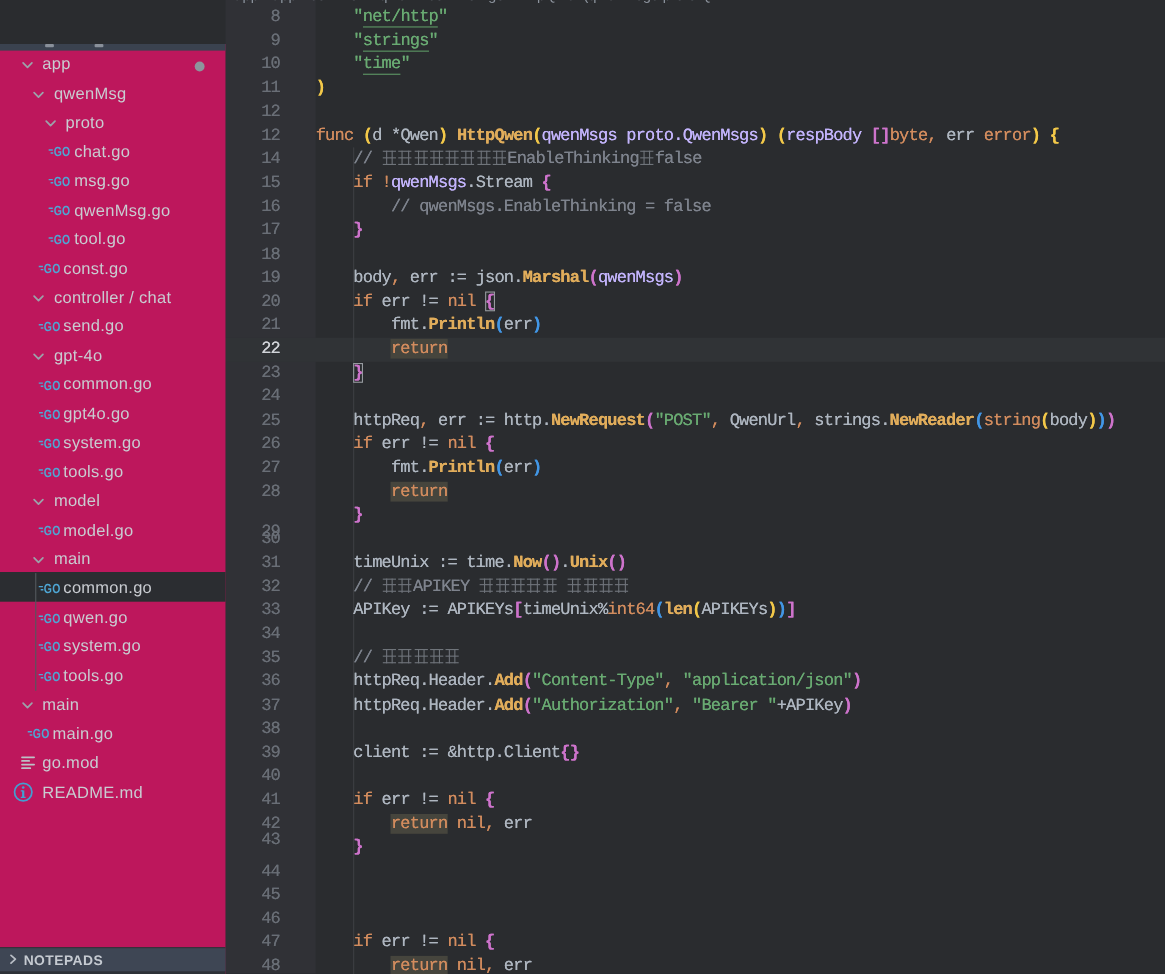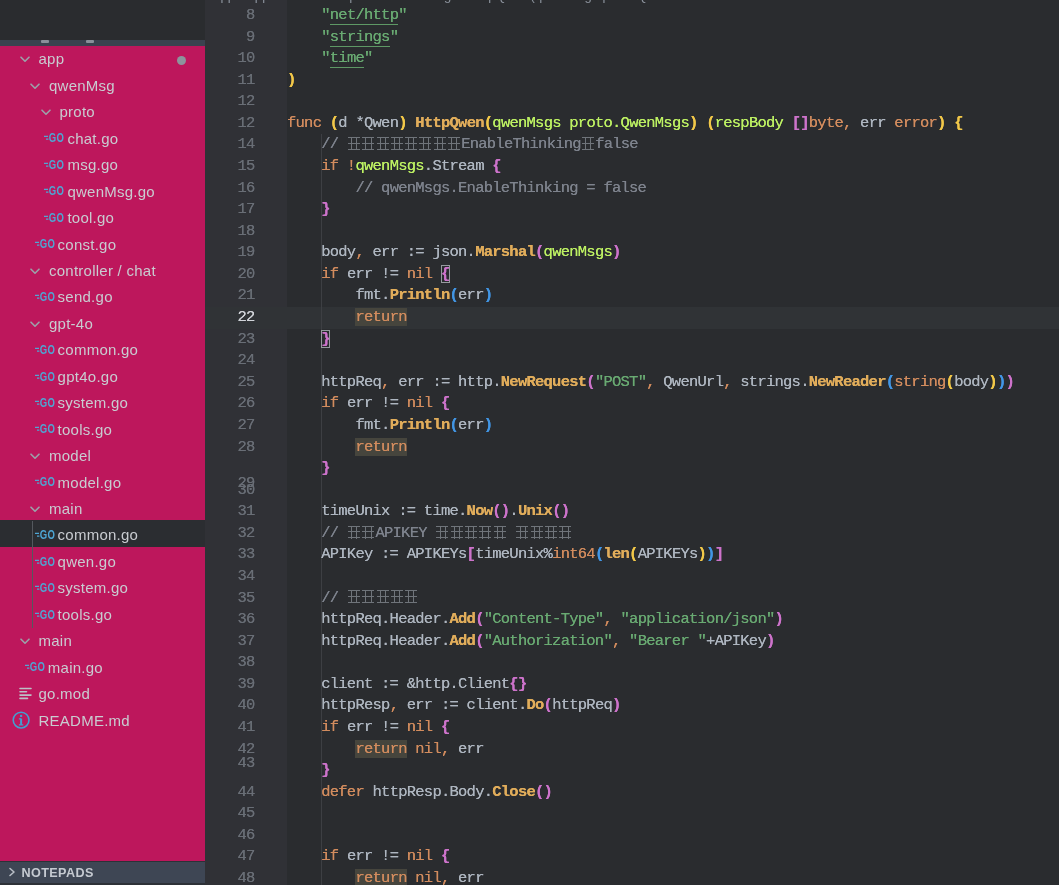--- a/index.html
+++ b/index.html
@@ -15,21 +15,21 @@
   letter-spacing:.2px; color:#8D949E; white-space:pre; }
 .num { position:absolute; left:0; width:49.5px; text-align:right; color:#6A6F77; text-shadow:0 0 .45px currentColor;
   height:21.57px; line-height:21.57px; }
 .num.cur { color:#D2D5DA; }
 .L { position:absolute; left:82px; white-space:pre; height:21.57px; line-height:21.57px; color:#AFB7C1; text-shadow:0 0 .45px currentColor; }
 .k { color:#D38D5F; }
 .s { color:#6AAB73; }
 .u { border-bottom:1px solid #5F9966;margin-top:40px; }
 .c { color:#7F848E; }
 .f { color:#E2AE5C; font-weight:bold; }
-.p { color:#bef264; }
+.p { color:#c4b5fd; }
 .b1 { color:#F3C94A; font-weight:bold; }
 .b2 { color:#CE74CC; font-weight:bold; }
 .b3 { color:#4397E6; font-weight:bold; }
 .hl { background:#47463E; }
 .mb { outline:1px solid #979BA0; outline-offset:-1px; }
 .cj { display:inline-block; width:12.0px; height:13px; margin:0 1.15px; vertical-align:-1.8px;
   background:
    linear-gradient(#82878F,#82878F) 0 0/100% 1.35px,
    linear-gradient(#82878F,#82878F) 0 46%/100% 1.35px,
    linear-gradient(#82878F,#82878F) 0 100%/100% 1.35px,
@@ -120,25 +120,23 @@
   <div class="L" style="top:414.93px">        fmt.<span class="f">Println</span><span class="b3">(</span>err<span class="b3">)</span></div>
   <div class="L" style="top:436.50px">        <span class="hl"><span class="k">return</span></span></div>
   <div class="L" style="top:458.07px">    <span class="b2">}</span></div>
   <div class="L" style="top:522.80px">    <span class="c">// </span><i class="cj"></i><i class="cj"></i><span class="c">APIKEY </span><i class="cj"></i><i class="cj"></i><i class="cj"></i><i class="cj"></i><i class="cj"></i><span class="c"> </span><i class="cj"></i><i class="cj"></i><i class="cj"></i><i class="cj"></i></div>
   <div class="L" style="top:501.22px">    timeUnix := time.<span class="f">Now</span><span class="b2">()</span>.<span class="f">Unix</span><span class="b2">()</span></div>
   <div class="L" style="top:544.38px">    APIKey := APIKEYs<span class="b2">[</span>timeUnix%<span class="k">int64</span><span class="b3">(</span><span class="f">len</span><span class="b1">(</span>APIKEYs<span class="b1">)</span><span class="b3">)</span><span class="b2">]</span></div>
   <div class="L" style="top:587.52px">    <span class="c">// </span><i class="cj"></i><i class="cj"></i><i class="cj"></i><i class="cj"></i><i class="cj"></i></div>
   <div class="L" style="top:609.10px">    httpReq.Header.<span class="f">Add</span><span class="b2">(</span><span class="s">"Content-Type"</span><span class="k">,</span> <span class="s">"application/json"</span><span class="b2">)</span></div>
   <div class="L" style="top:630.67px">    httpReq.Header.<span class="f">Add</span><span class="b2">(</span><span class="s">"Authorization"</span><span class="k">,</span> <span class="s">"Bearer "</span>+APIKey<span class="b2">)</span></div>
   <div class="L" style="top:673.82px">    client := &amp;http.Client<span class="b2">{}</span></div>
-  <div class="L" style="top:695.40px">    httpResp<span class="k">,</span> err := client.<span class="f">Do</span><span class="b2">(</span>httpReq<span class="b2">)</span></div>
   <div class="L" style="top:716.98px">    <span class="k">if</span> err != <span class="k">nil</span> <span class="b2">{</span></div>
   <div class="L" style="top:738.55px">        <span class="hl"><span class="k">return</span></span> <span class="k">nil,</span> err</div>
   <div class="L" style="top:760.12px">    <span class="b2">}</span></div>
-  <div class="L" style="top:781.70px">    <span class="k">defer</span> httpResp.Body.<span class="f">Close</span><span class="b2">()</span></div>
   <div class="L" style="top:846.42px">    <span class="k">if</span> err != <span class="k">nil</span> <span class="b2">{</span></div>
   <div class="L" style="top:868.00px">        <span class="hl"><span class="k">return</span></span> <span class="k">nil,</span> err</div>
 </div>
 <div id="side">
   <div id="sel"></div>
   <div id="sguide"></div>
 <svg class="abs" style="left:18.5px;top:13.3px" width="12" height="12">
       <path d="M2 4.2 L6 8.2 L10 4.2" stroke="#9DA3AB" stroke-width="1.6" fill="none" stroke-linecap="round" stroke-linejoin="round"></path>
     </svg>
 <div class="ti" style="left:38.5px;top:10.3px">app</div>

